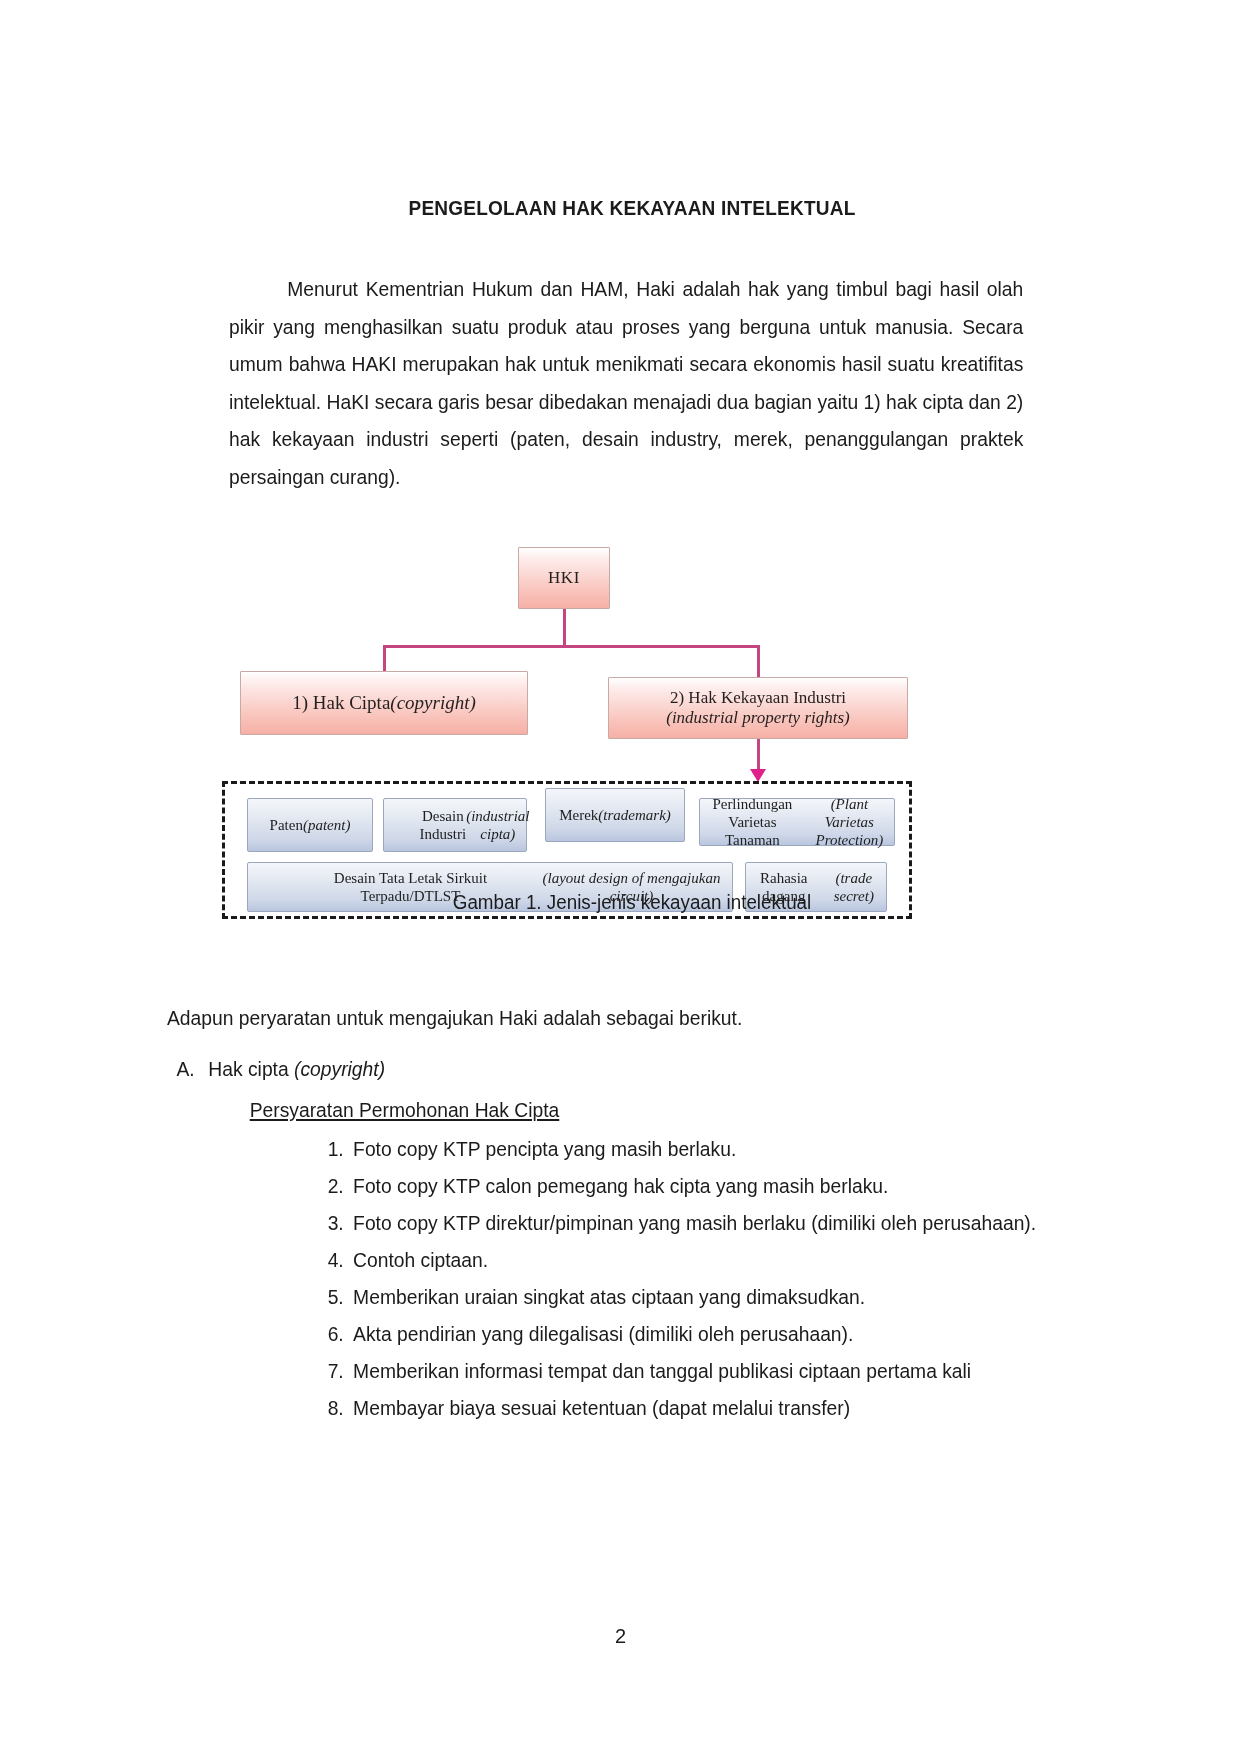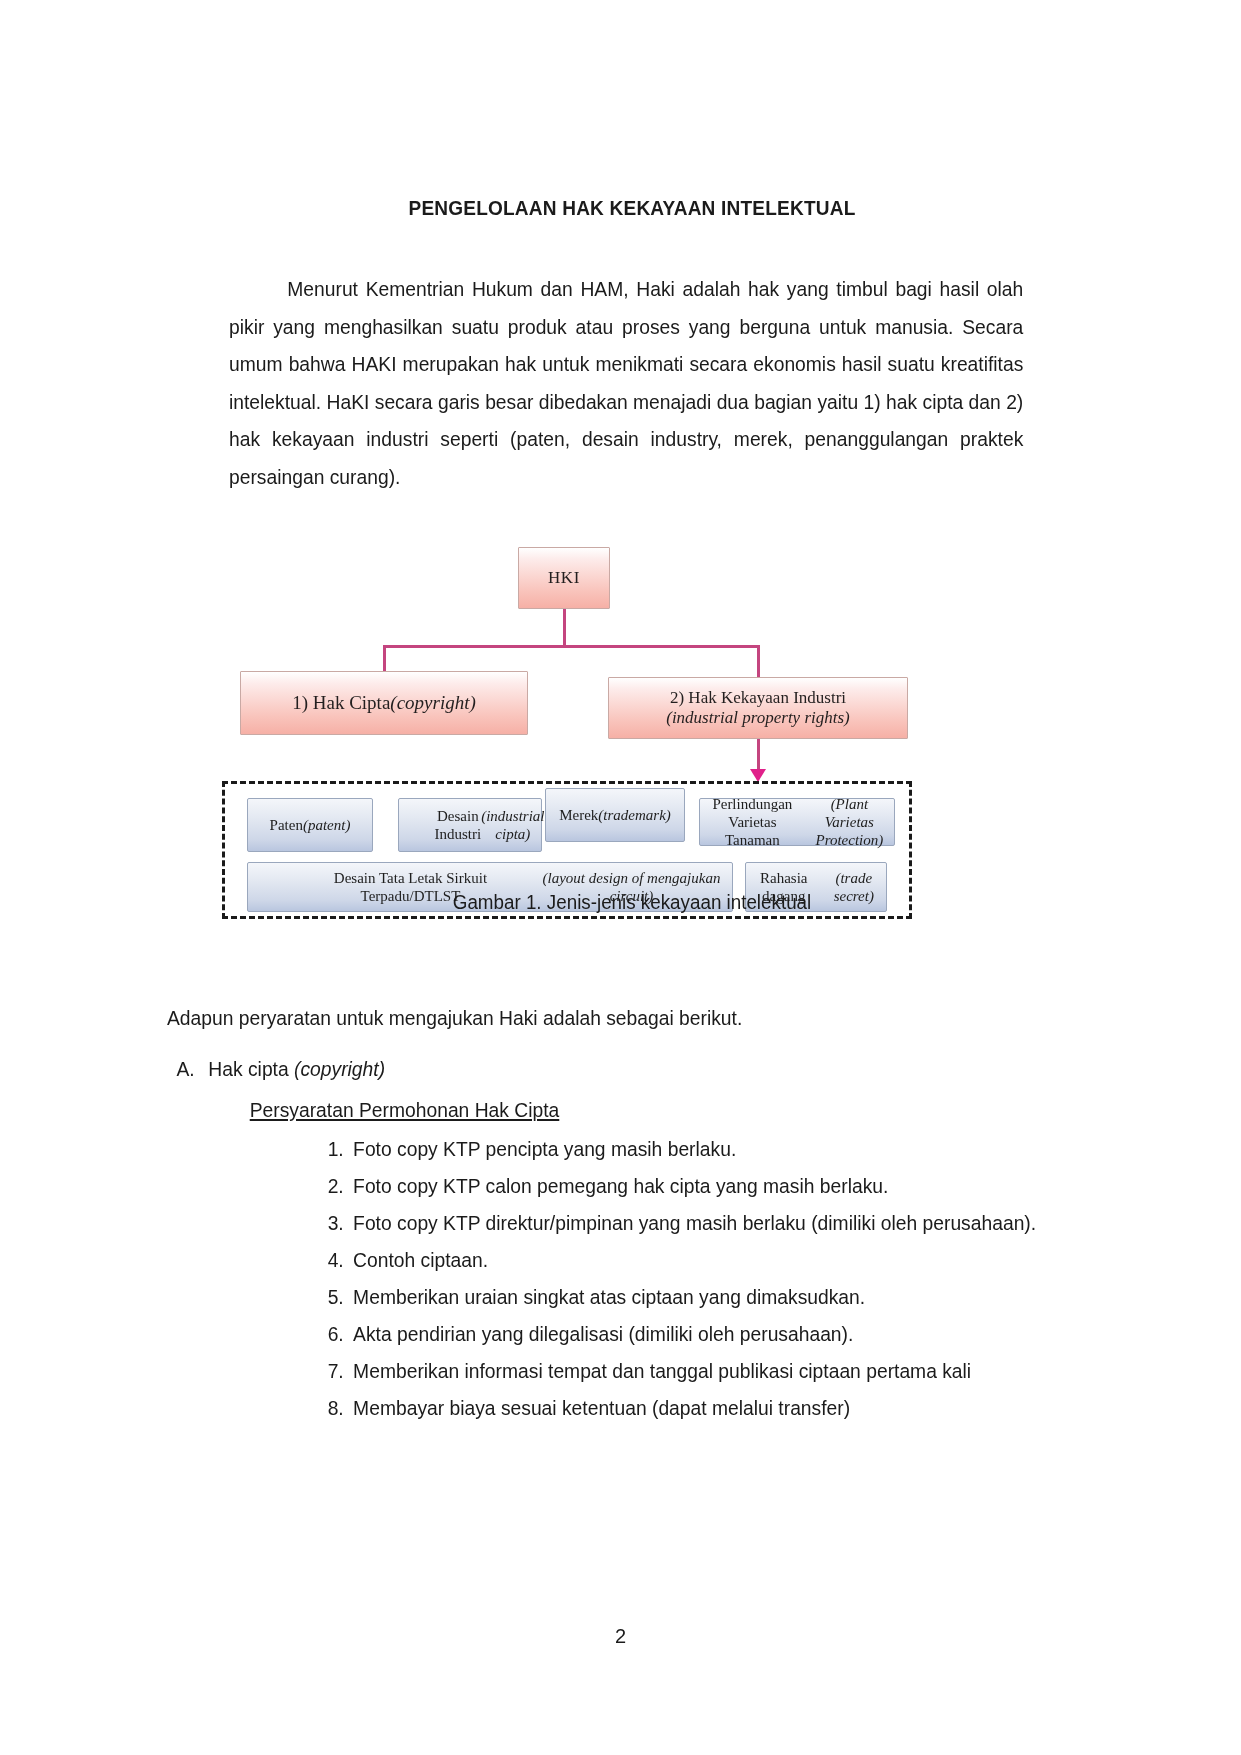--- a/index.html
+++ b/index.html
@@ -155,21 +155,21 @@
     text-align: center;
     font-size: 15px;
     line-height: 1.2;
     color: #1e1e1e;
     border-radius: 2px;
   }
   .node-blue .sub { font-style: italic; }
   .node-blue.inline-row { flex-direction: row; gap: 6px; }
 
   .bx-paten   { left: 22px;  top: 14px; width: 126px; height: 54px; }
-  .bx-desain  { left: 173px; top: 14px; width: 144px; height: 54px; padding-left: 39px; }
+  .bx-desain  { left: 158px; top: 14px; width: 144px; height: 54px; padding-left: 39px; }
   .bx-merek   { left: 320px; top: 4px; width: 140px; height: 54px; }
   .bx-varietas{ left: 474px; top: 14px; width: 196px; height: 48px; }
   .bx-dtlst   { left: 22px;  top: 78px; width: 486px; height: 50px; padding-left: 48px; }
   .bx-rahasia { left: 520px; top: 78px; width: 142px; height: 50px; }
 
   .fig-caption {
     position: absolute;
     left: 0;
     top: 356px;
     width: 930px;

